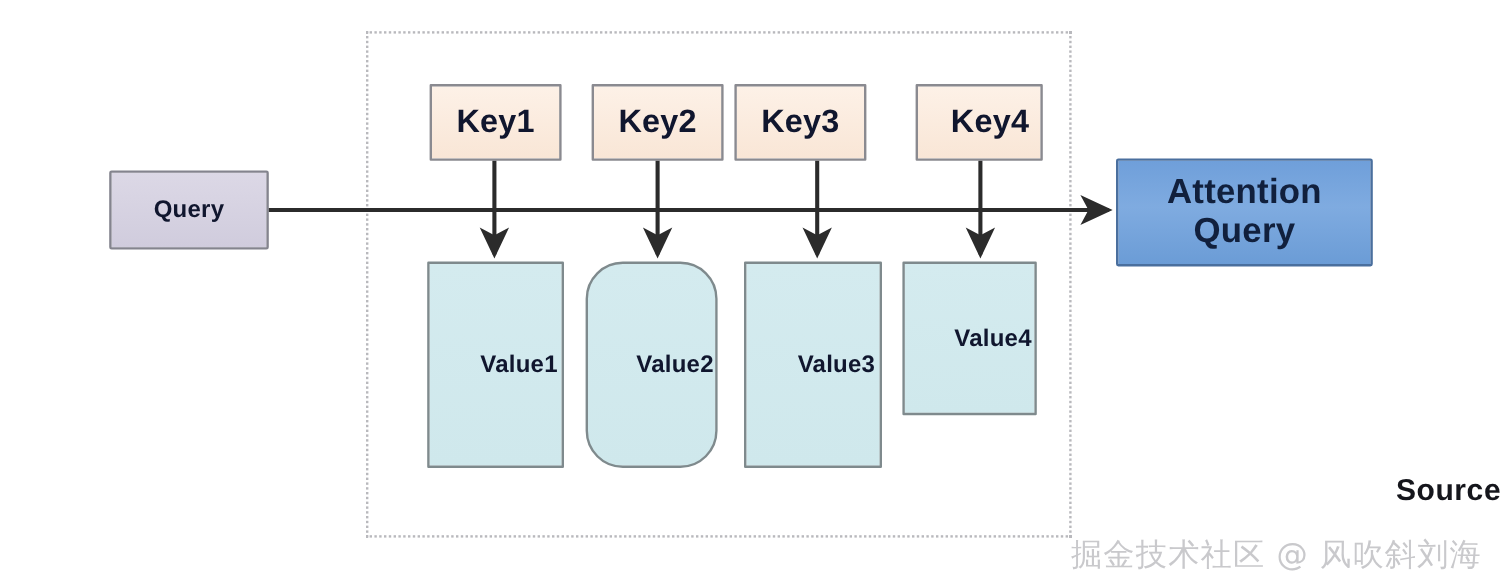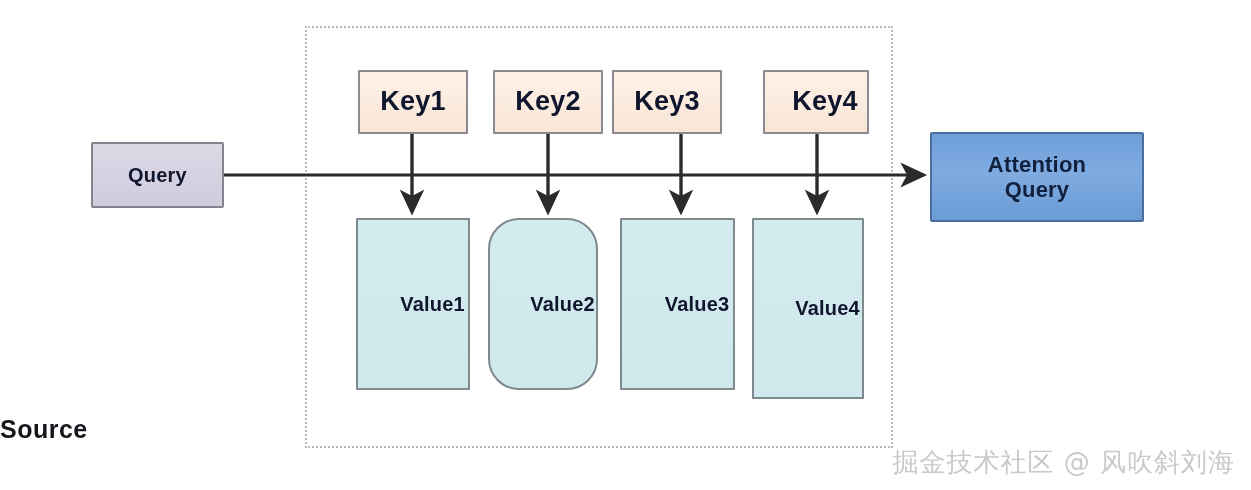--- a/index.html
+++ b/index.html
@@ -63,33 +63,33 @@
   .query-node {
     background: linear-gradient(180deg, #dcd8e6 0%, #d0ccdd 100%);
     font-size: 20px;
     border-color: #84848e;
     border-radius: 2px;
     justify-content: center;
   }
 
   .attention-node {
     background: linear-gradient(180deg, #6f9fda 0%, #7fabe0 45%, #6b9cd6 100%);
-    font-size: 22px;
+    font-size: 29px;
     border-color: #4a6f9e;
     border-radius: 2px;
     color: #11203d;
   }
 
   
   .source-label {
     position: absolute;
     left: 0;
     right: 0;
-    top: 415px;
-    text-align: left;
+    top: 395px;
+    text-align: right;
     font-size: 25px;
     font-weight: bold;
     color: #15161c;
     letter-spacing: 0.5px;
   }
 
   
   .arrow-layer {
     position: absolute;
     left: 0;
@@ -133,21 +133,21 @@
 
   <div class="node value-node" style="left:356px; top:218px; width:114px; height:172px;">
     <span>Value1</span>
   </div>
   <div class="node value-node" style="left:488px; top:218px; width:110px; height:172px;border-radius:31px;">
     <span>Value2</span>
   </div>
   <div class="node value-node" style="left:620px; top:218px; width:115px; height:172px;">
     <span>Value3</span>
   </div>
-  <div class="node value-node" style="left:752px; top:218px; width:112px; height:181px;">
+  <div class="node value-node" style="left:752px; top:218px; width:112px; height:128px;">
     <span>Value4</span>
   </div>
 
   <div class="source-label">Source</div>
 
   <div class="node query-node" style="left:91px; top:142px; width:133px; height:66px;">
     <span>Query</span>
   </div>
 
   <div class="node attention-node" style="left:930px; top:132px; width:214px; height:90px; flex-direction:column;">

